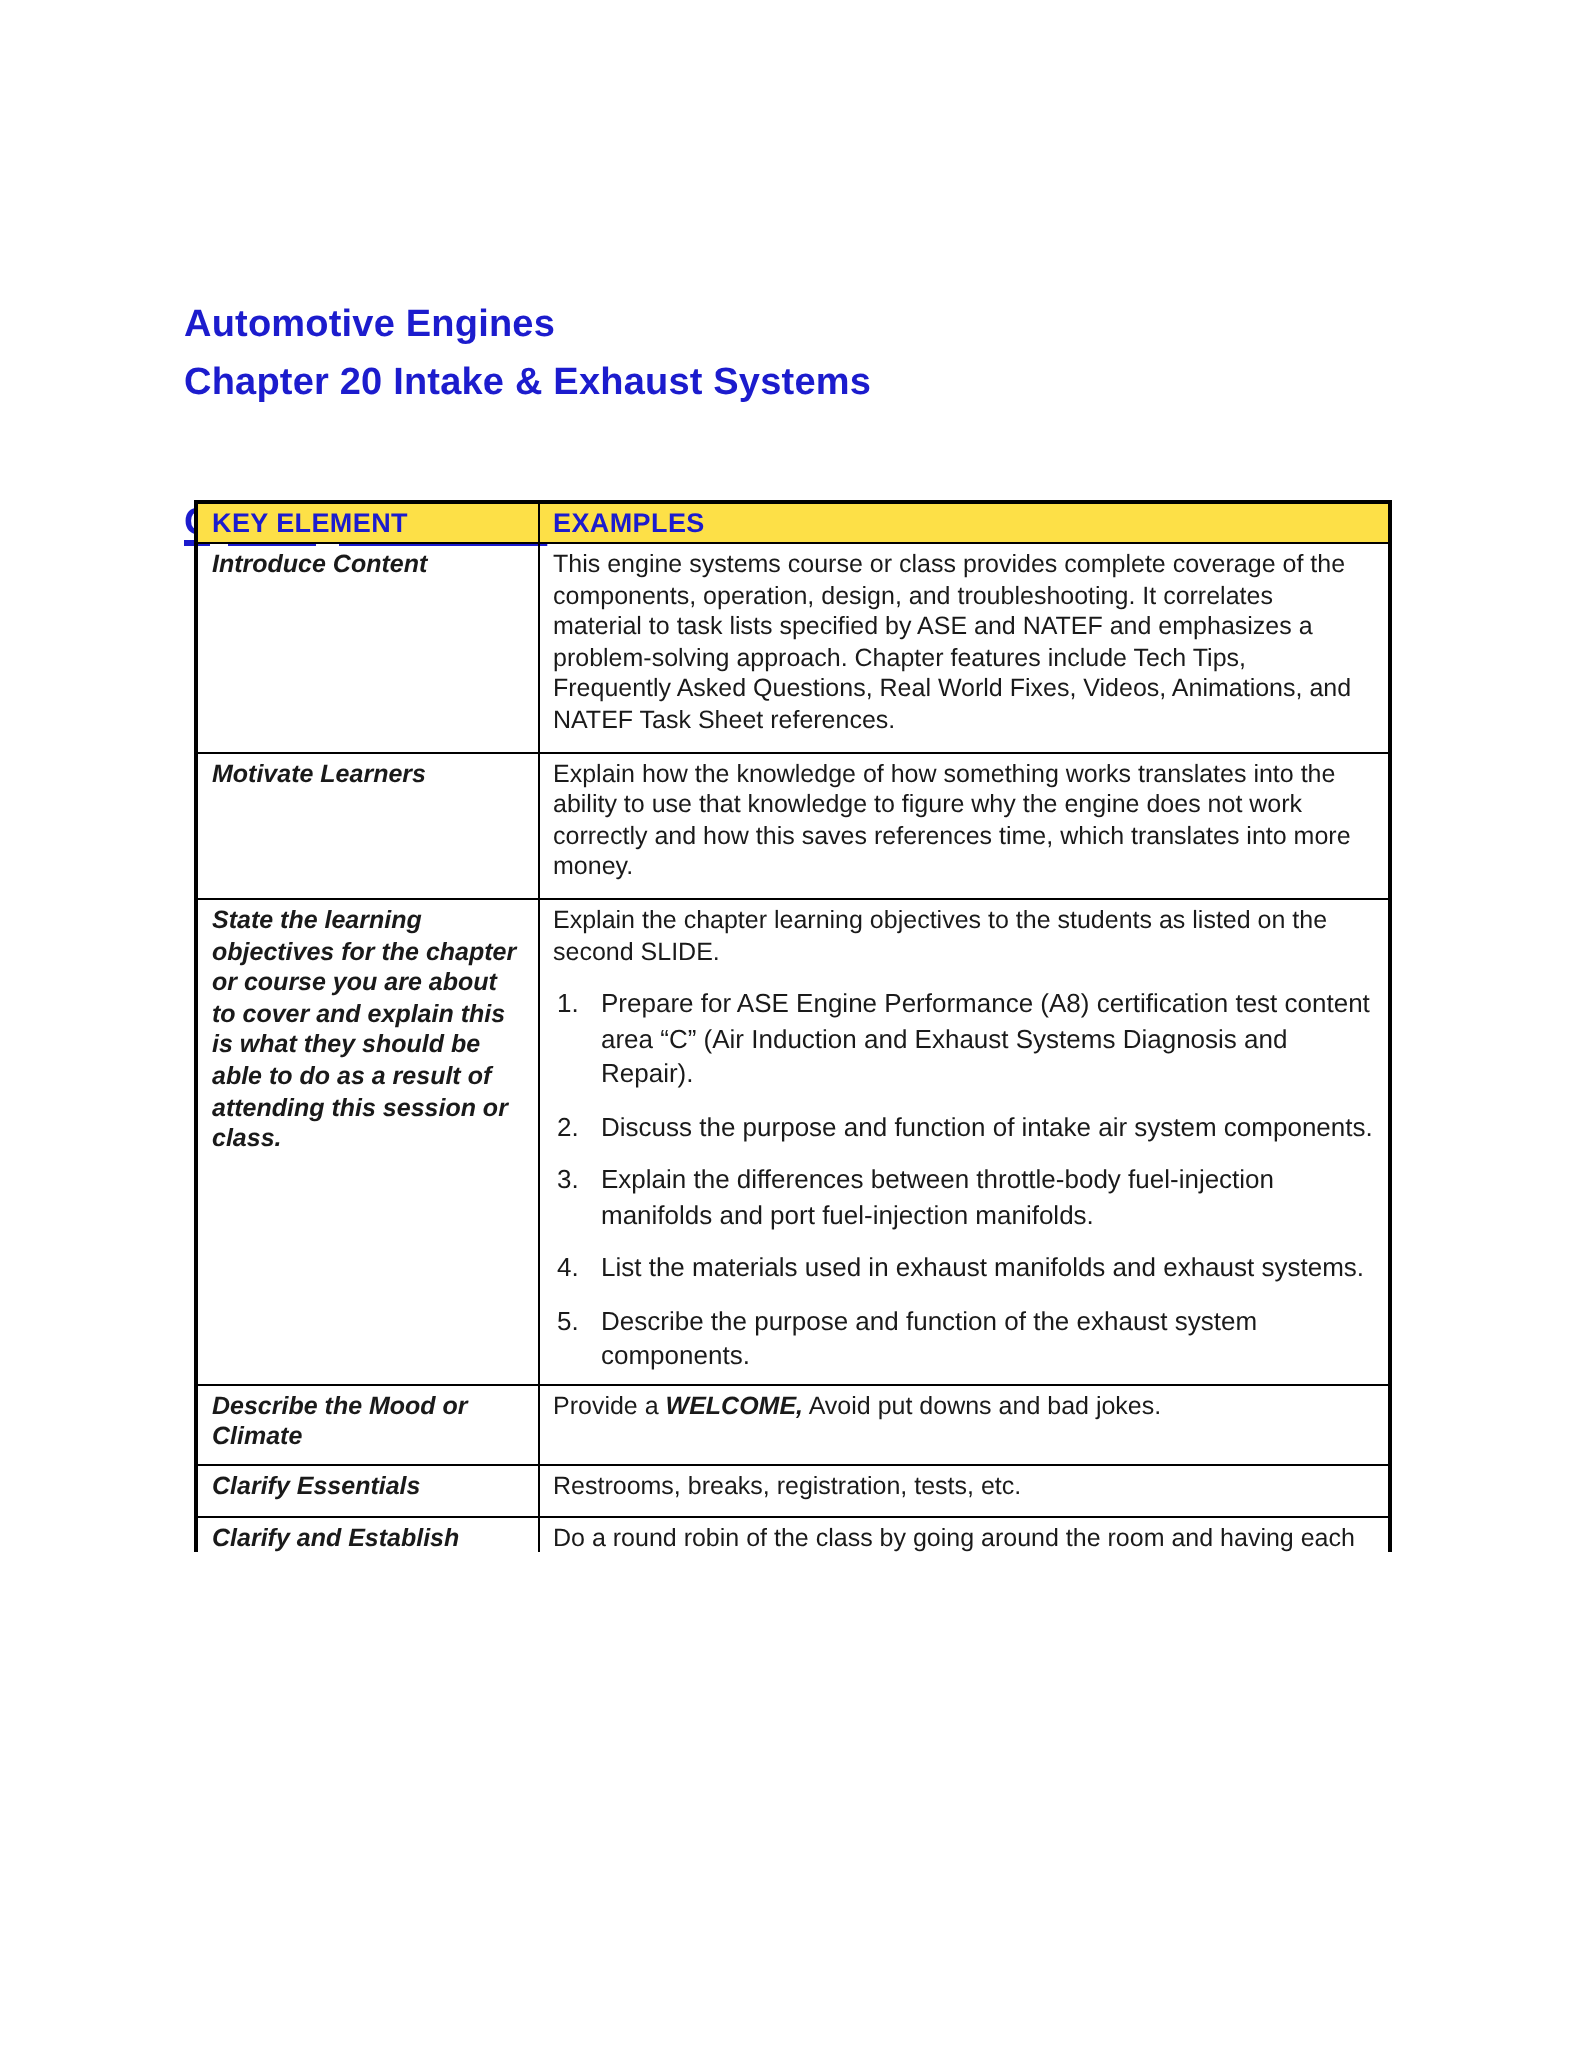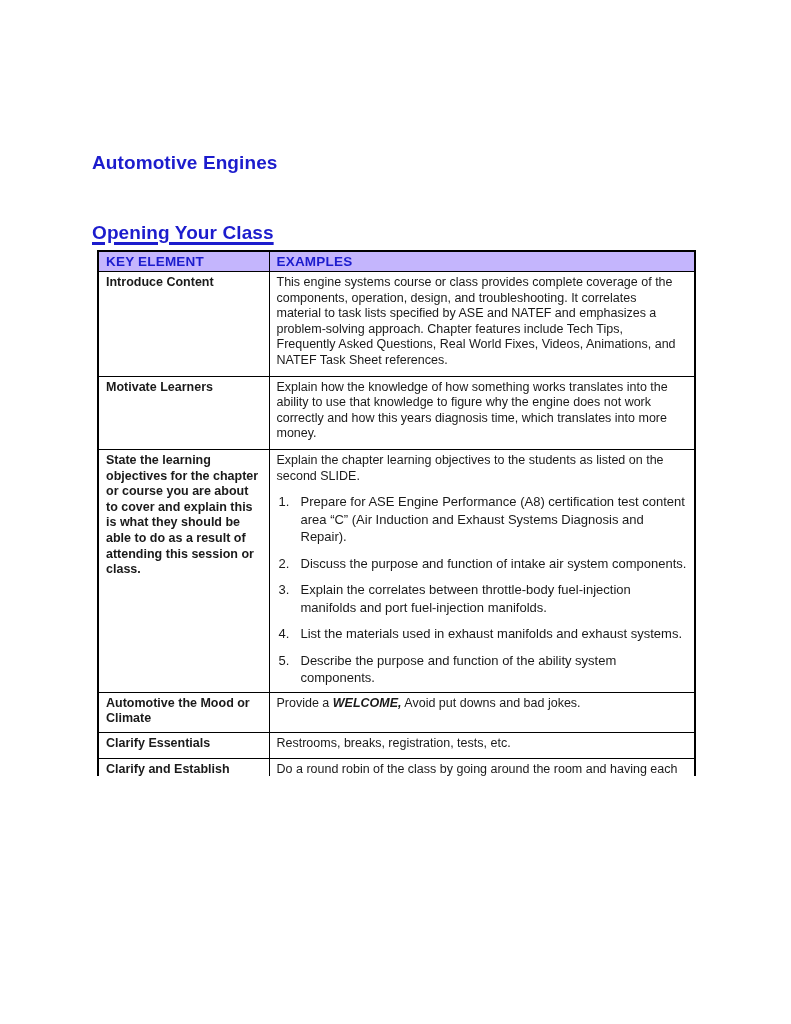--- a/index.html
+++ b/index.html
@@ -44,39 +44,40 @@
     border-collapse: collapse;
     table-layout: fixed;
   }
   table.key-table, table.key-table th, table.key-table td {
     border: 1.5px solid #000000;
   }
   table.key-table {
     border-width: 2px;
   }
   table.key-table th {
-    background: #c4b5fd;
+    background: #fde047;
     color: #1c1ccd;
     font-size: 13.5px;
     font-weight: bold;
     text-align: left;
     padding: 2px 6px 2px 7px;
     letter-spacing: 0.2px;
   }
   table.key-table col.c1 { width: 171px; }
   table.key-table col.c2 { width: 426px; }
   table.key-table td {
     vertical-align: top;
     padding: 3px 7px 5px 7px;
     font-size: 12.5px;
     line-height: 15.6px;
   }
   td.key-cell {
     font-weight: bold;
     line-height: 16.5px;
+    font-style: italic;
   }
   .para { margin: 0 4px 2px 0; }
   .rich-line { margin: 0; }
   .rich-line .emph { font-weight: bold; font-style: italic; }
   .list-item {
     display: flex;
     margin: 9px 0 0 2px;
     font-size: 13px;
     line-height: 17.5px;
   }
@@ -87,20 +88,21 @@
     flex: 1 1 auto;
   }
 </style>
 </head>
 <body>
 
 <div class="page">
 
   <div class="title-block">
     <div class="doc-title">Automotive Engines</div>
+    <div class="doc-title">Chapter 20 Intake &amp; Exhaust Systems</div>
     <div><span class="doc-title underlined">Opening Your Class</span></div>
   </div>
 
   <table class="key-table">
     <colgroup>
         <col class="c1">
         <col class="c2">
       </colgroup>
     <thead>
       <tr>
@@ -111,51 +113,51 @@
     <tbody id="table-body">
         <tr>
           <td class="key-cell">Introduce Content</td>
           <td class="example-cell">
             <div class="para">This engine systems course or class provides complete coverage of the components, operation, design, and troubleshooting. It correlates material to task lists specified by ASE and NATEF and emphasizes a problem-solving approach. Chapter features include Tech Tips, Frequently Asked Questions, Real World Fixes, Videos, Animations, and NATEF Task Sheet references.</div>
           </td>
         </tr>
         <tr>
           <td class="key-cell">Motivate Learners</td>
           <td class="example-cell">
-            <div class="para">Explain how the knowledge of how something works translates into the ability to use that knowledge to figure why the engine does not work correctly and how this years diagnosis time, which translates into more money.</div>
+            <div class="para">Explain how the knowledge of how something works translates into the ability to use that knowledge to figure why the engine does not work correctly and how this saves references time, which translates into more money.</div>
           </td>
         </tr>
         <tr>
           <td class="key-cell">State the learning objectives for the chapter or course you are about to cover and explain this is what they should be able to do as a result of attending this session or class.</td>
           <td class="example-cell">
             <div class="para">Explain the chapter learning objectives to the students as listed on the second SLIDE.</div>
             <div class="list-item">
               <span class="num">1.</span>
               <span class="li-text">Prepare for ASE Engine Performance (A8) certification test content area “C” (Air Induction and Exhaust Systems Diagnosis and Repair).</span>
             </div>
             <div class="list-item">
               <span class="num">2.</span>
               <span class="li-text">Discuss the purpose and function of intake air system components.</span>
             </div>
             <div class="list-item">
               <span class="num">3.</span>
-              <span class="li-text">Explain the correlates between throttle-body fuel-injection manifolds and port fuel-injection manifolds.</span>
+              <span class="li-text">Explain the differences between throttle-body fuel-injection manifolds and port fuel-injection manifolds.</span>
             </div>
             <div class="list-item">
               <span class="num">4.</span>
               <span class="li-text">List the materials used in exhaust manifolds and exhaust systems.</span>
             </div>
             <div class="list-item">
               <span class="num">5.</span>
-              <span class="li-text">Describe the purpose and function of the ability system components.</span>
+              <span class="li-text">Describe the purpose and function of the exhaust system components.</span>
             </div>
           </td>
         </tr>
         <tr>
-          <td class="key-cell">Automotive the Mood or Climate</td>
+          <td class="key-cell">Describe the Mood or Climate</td>
           <td class="example-cell">
             <div class="rich-line"><span>Provide a </span><span class="emph">WELCOME,</span><span> Avoid put downs and bad jokes.</span></div>
           </td>
         </tr>
         <tr>
           <td class="key-cell">Clarify Essentials</td>
           <td class="example-cell">
             <div class="para">Restrooms, breaks, registration, tests, etc.</div>
           </td>
         </tr>

